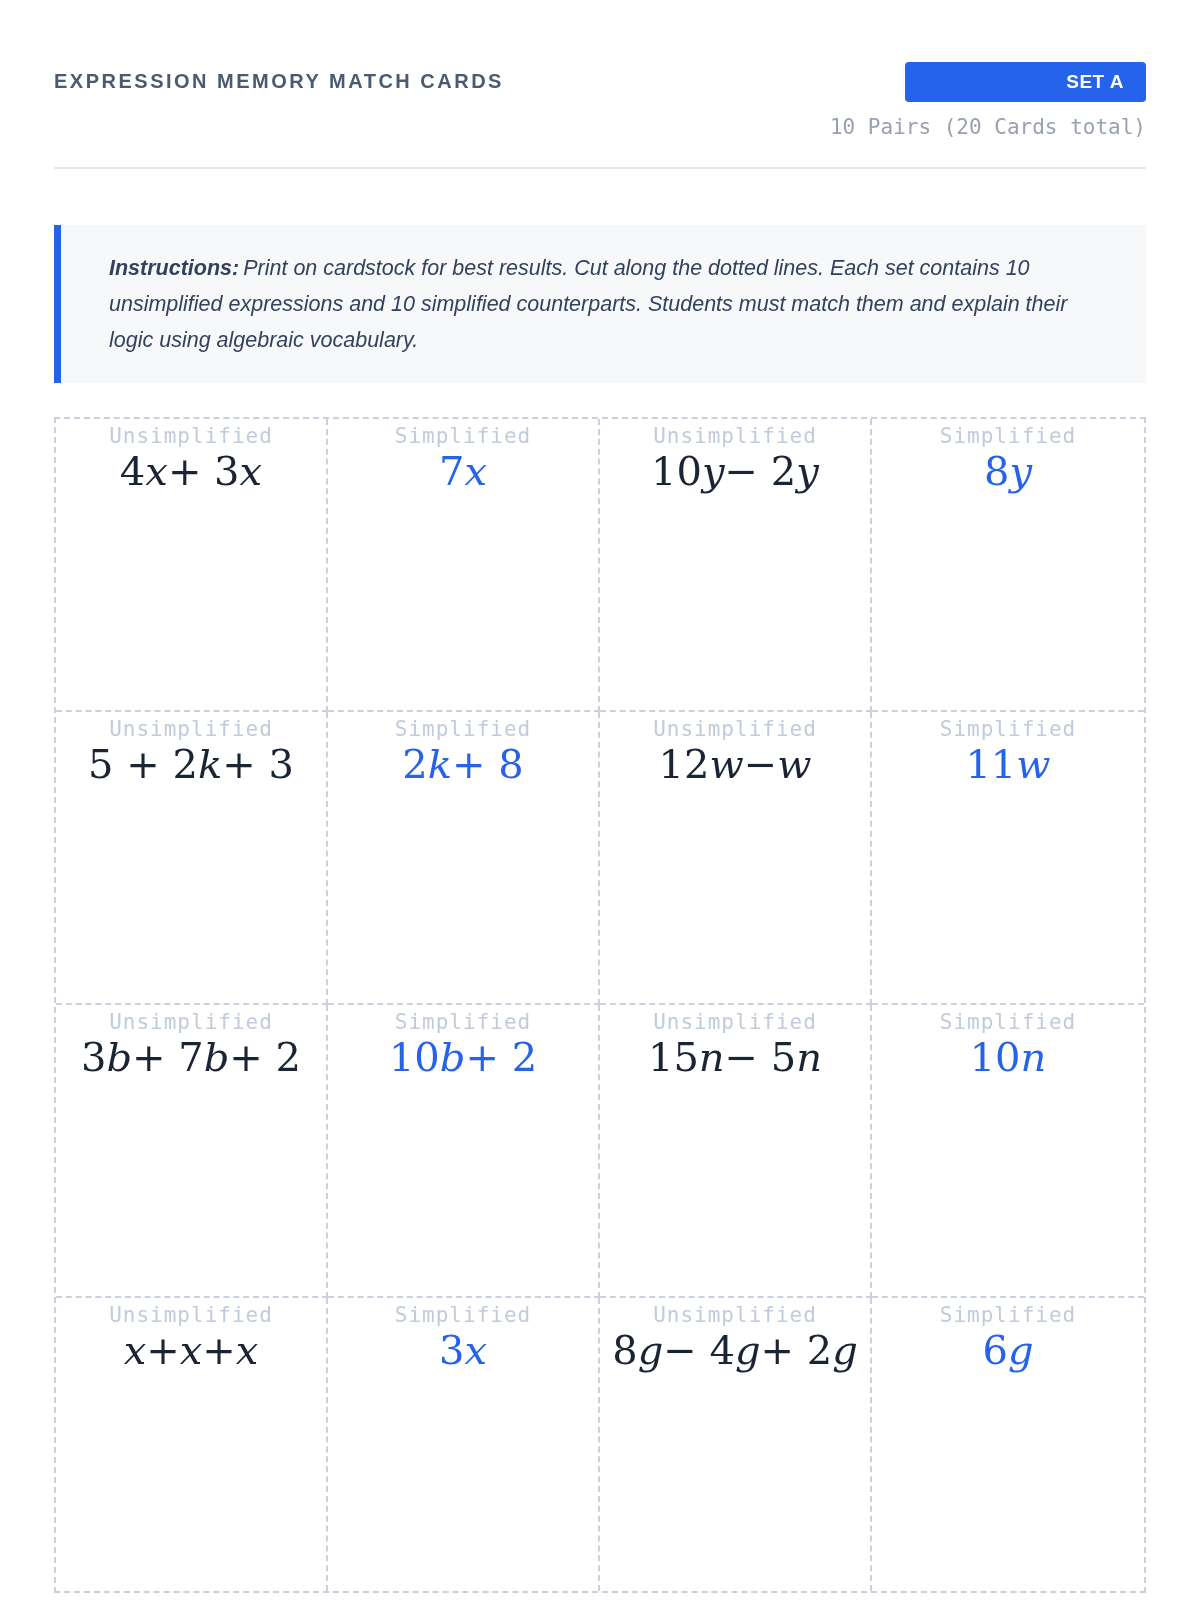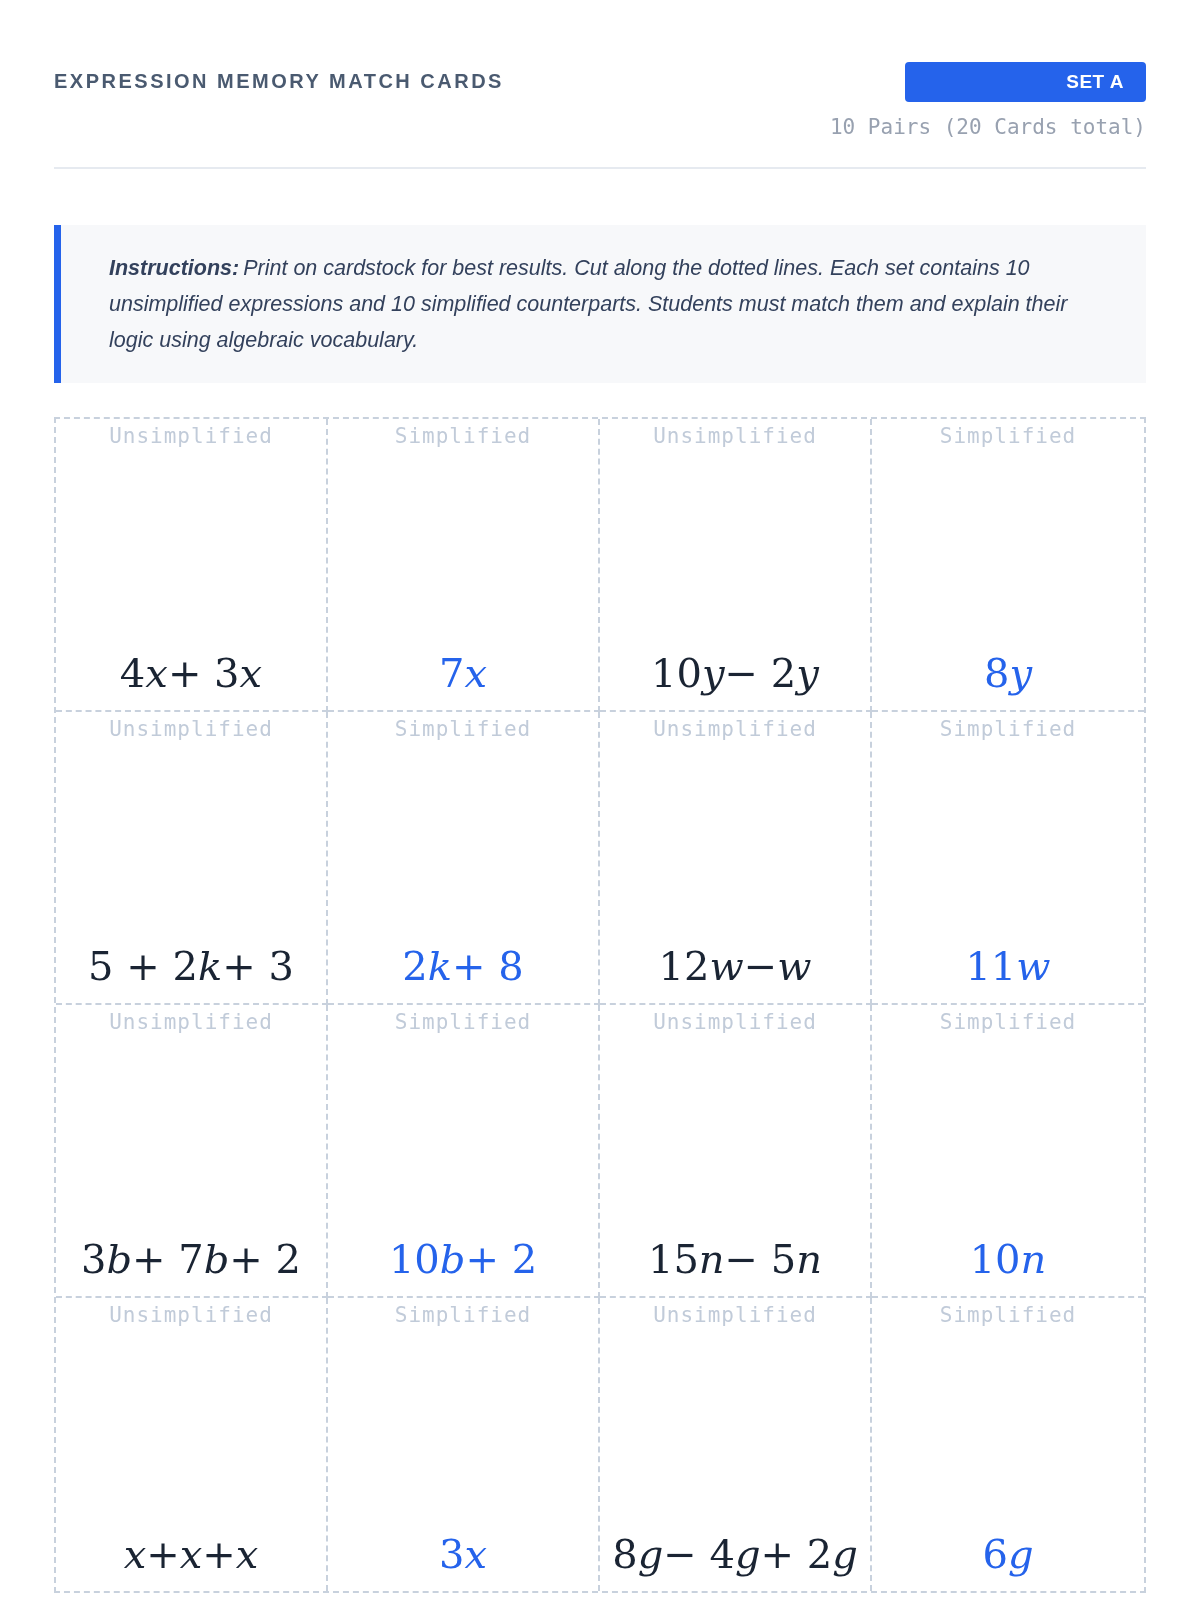--- a/index.html
+++ b/index.html
@@ -38,21 +38,21 @@
 
   
   .grid{margin-top:34px;border:2px dashed var(--dash);
     display:grid;grid-template-columns:repeat(4,1fr);}
   .card{height:293px;position:relative;display:flex;flex-direction:column;
     border-right:2px dashed var(--dash);border-bottom:2px dashed var(--dash);background:#ffffff;}
   .card:nth-child(4n){border-right:none;}
   .card:nth-child(n+13){border-bottom:none;}
   .card-type{margin-top:5px;text-align:center;
     font-family:"DejaVu Sans Mono",monospace;font-size:21px;letter-spacing:1px;color:var(--card-label);}
-  .card-expr{flex:1;display:flex;align-items:flex-end;justify-content:center;padding-bottom:14px;
+  .card-expr{flex:1;display:flex;align-items:flex-start;justify-content:center;padding-bottom:14px;
     font-family:"DejaVu Serif",serif;font-size:40px;white-space:nowrap;}
   .card-expr em{font-style:italic;}
   .card.unsimplified .card-expr{color:var(--math-ink);}
   .card.simplified .card-expr{color:var(--math-blue);}
 </style>
 </head>
 <body>
 
 <div class="page">
 

